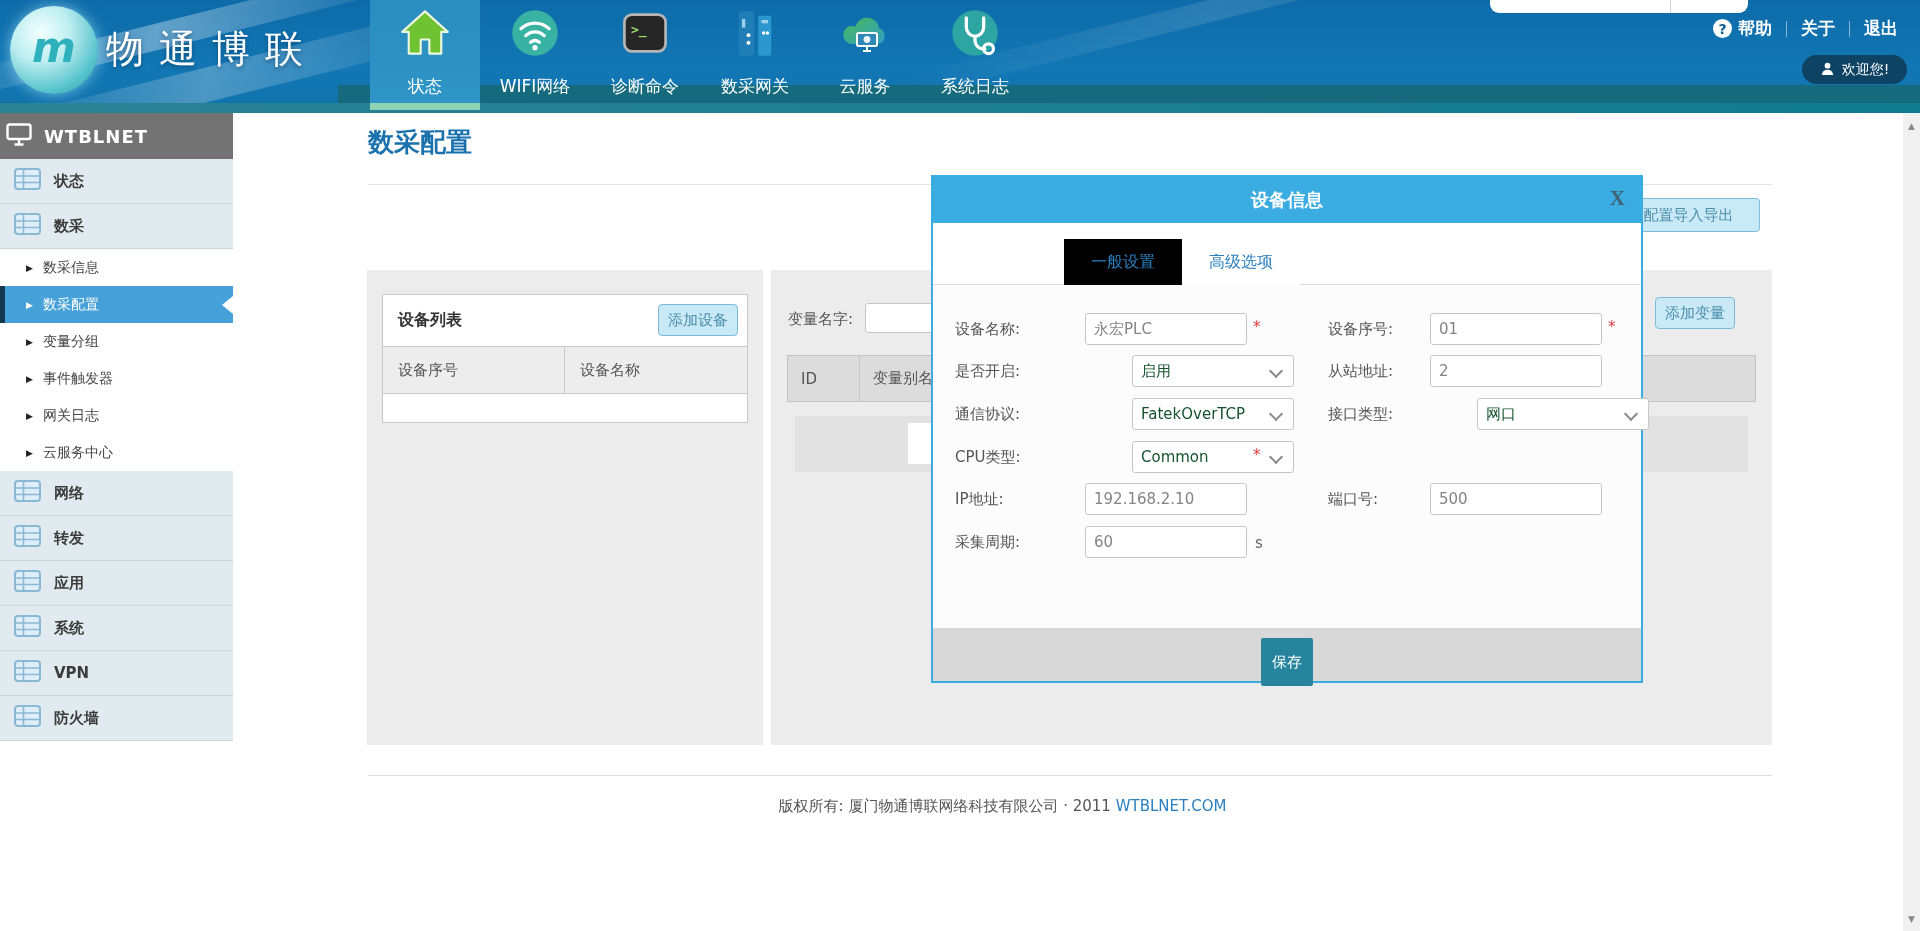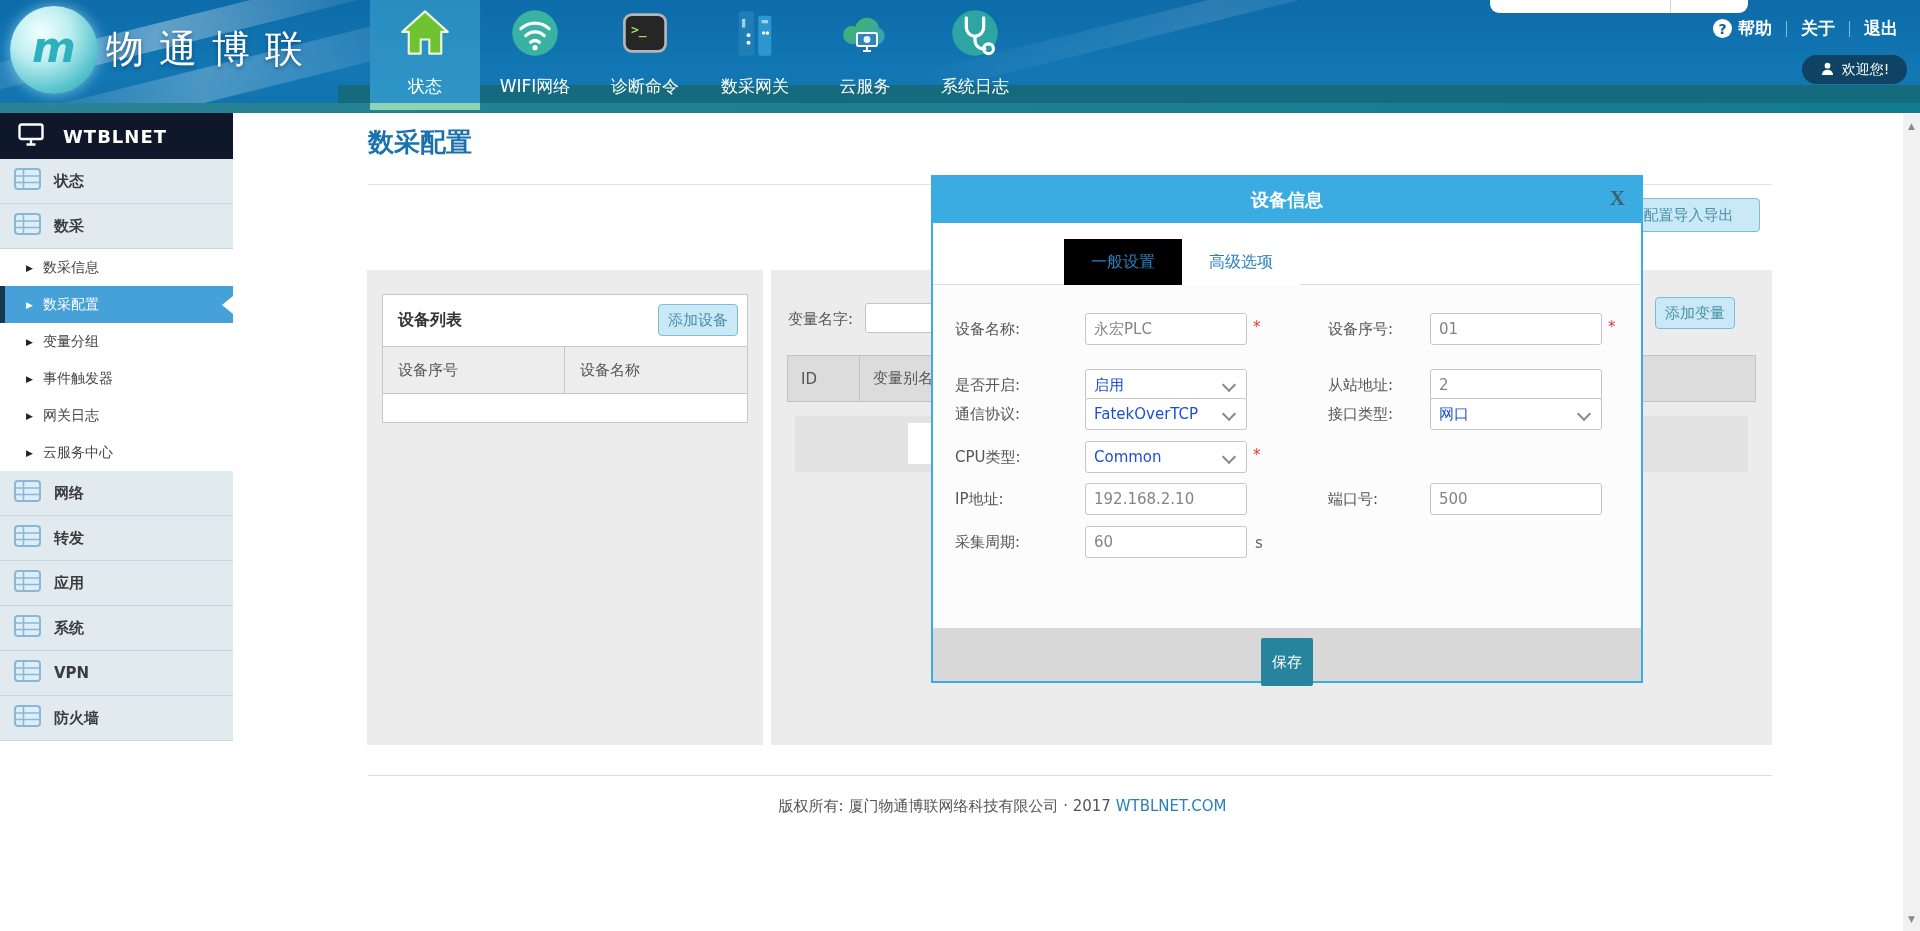--- a/index.html
+++ b/index.html
@@ -33,21 +33,21 @@
   .tl-sep{width:1px;height:16px;background:rgba(255,255,255,.5);margin:0 14px;}
   .top-links a{color:#fff;text-decoration:none;}
   .welcome-pill{position:absolute;left:1802px;top:55px;width:105px;height:29px;border-radius:15px;
       background:rgba(14,52,78,.78);display:flex;align-items:center;justify-content:center;gap:7px;
       color:#fff;font-size:14px;}
   .search-box{position:absolute;left:1490px;top:0;width:258px;height:13px;background:#fff;border-radius:0 0 9px 9px;}
   .search-sep{position:absolute;left:180px;top:0;width:1px;height:13px;background:#d3d3d3;}
 
   
   .sidebar{position:absolute;left:0;top:113px;width:233px;height:818px;background:#fff;}
-  .side-head{height:46px;background:#0f172a;display:flex;align-items:center;gap:19px;padding-left:18px;
+  .side-head{height:46px;background:#737373;display:flex;align-items:center;gap:12px;padding-left:6px;
       color:#fff;font-weight:bold;font-size:18px;letter-spacing:1px;}
   .side-item{position:relative;display:flex;align-items:center;cursor:pointer;}
   .side-item.top{height:44px;background:#e0eaef;border-bottom:1px solid #c9d6de;color:#3c3c3c;
       font-size:15px;font-weight:bold;gap:13px;padding-left:14px;}
   .side-item.sub{height:37px;background:#fff;color:#444;font-size:14px;gap:10px;padding-left:26px;}
   .caret{font-size:9px;color:#222;}
   .side-item.sub.active{background:#46a1d8;color:#fff;}
   .side-item.sub.active .caret{color:#fff;}
   .side-item.sub.active::before{content:"";position:absolute;left:0;top:0;bottom:0;width:5px;background:#14384e;}
   .side-item.sub.active::after{content:"";position:absolute;right:0;top:50%;margin-top:-9px;
@@ -97,21 +97,21 @@
   .m-tab.t1{left:131px;background:#000000;}
   .m-tab.t2{left:249px;background:#fff;}
   .m-body{position:relative;height:343px;}
   .mrow{position:absolute;left:0;right:0;height:34px;}
   .m-label{position:absolute;top:7px;font-size:15px;color:#555;}
   .lab1{left:22px;} .lab2{left:364px;margin-left:31px;}
   .m-ctrl{position:absolute;top:0;height:32px;background:#fff;border:1px solid #c6c6c6;border-radius:3px;box-sizing:border-box;}
   .ctl1{left:152px;width:162px;} .ctl2{left:497px;width:172px;}
   .m-ctrl input{width:100%;height:100%;border:none;outline:none;background:transparent;
       font-family:inherit;font-size:15px;color:#848484;padding:0 8px;box-sizing:border-box;}
-  .m-select{display:flex;align-items:center;padding-left:8px;font-size:15px;color:#1d4ed8;cursor:pointer;}
+  .m-select{display:flex;align-items:center;padding-left:8px;font-size:15px;color:#14532d;cursor:pointer;margin-left:47px;}
   .chev{position:absolute;right:12px;top:10px;width:8px;height:8px;border-right:2px solid #888;
       border-bottom:2px solid #888;transform:rotate(45deg);}
   .req{position:absolute;top:5px;color:#dd3c3c;font-size:15px;}
   .req1{left:320px;} .req2{left:675px;}
   .suffix{position:absolute;left:322px;top:8px;font-size:15px;color:#666;}
   .m-foot{position:relative;height:53px;background:#d8d8d8;}
   .m-save{position:absolute;left:50%;top:10px;transform:translateX(-50%);width:52px;height:48px;
       background:#26849c;color:#fff;border:none;border-radius:2px;font-size:15px;font-family:inherit;cursor:pointer;}
 </style>
 </head>
@@ -351,21 +351,21 @@
     <div class="var-thead">
       <span class="var-th1">ID</span>
       <span class="var-th2">变量别名</span>
     </div>
     <div class="var-emptybox"></div>
     <div class="var-whitebox"></div>
   </div>
 
   <div class="hdiv" style="top:775px;background:#ddd;"></div>
   <div class="footer-text">
-    <span>版权所有: 厦门物通博联网络科技有限公司 · 2017</span>
+    <span>版权所有: 厦门物通博联网络科技有限公司 · 2011</span>
     <span> </span>
     <span class="link">WTBLNET.COM</span>
   </div>
 
   <div class="scrollbar">
     <span class="sb-arrow" style="top:4px;">▲</span>
     <span class="sb-arrow" style="bottom:4px;">▼</span>
   </div>
 
   <div class="modal">
@@ -382,21 +382,21 @@
 
       <div class="mrow" style="top:28px;">
         <span class="m-label lab1">设备名称:</span>
         <span class="m-ctrl ctl1"><input value="永宏PLC" style=""></span>
         <span class="req req1">*</span>
         <span class="m-label lab2">设备序号:</span>
         <span class="m-ctrl ctl2"><input value="01" style=""></span>
         <span class="req req2">*</span>
       </div>
 
-      <div class="mrow" style="top:84px;padding-left:15px;">
+      <div class="mrow" style="top:70px;padding-left:15px;">
         <span class="m-label lab1">是否开启:</span>
         <span class="m-ctrl ctl1 m-select">
             <span>启用</span>
             <span class="chev"></span>
           </span>
         <span class="m-label lab2">从站地址:</span>
         <span class="m-ctrl ctl2"><input value="2" style=""></span>
       </div>
 
       <div class="mrow" style="top:113px;">

